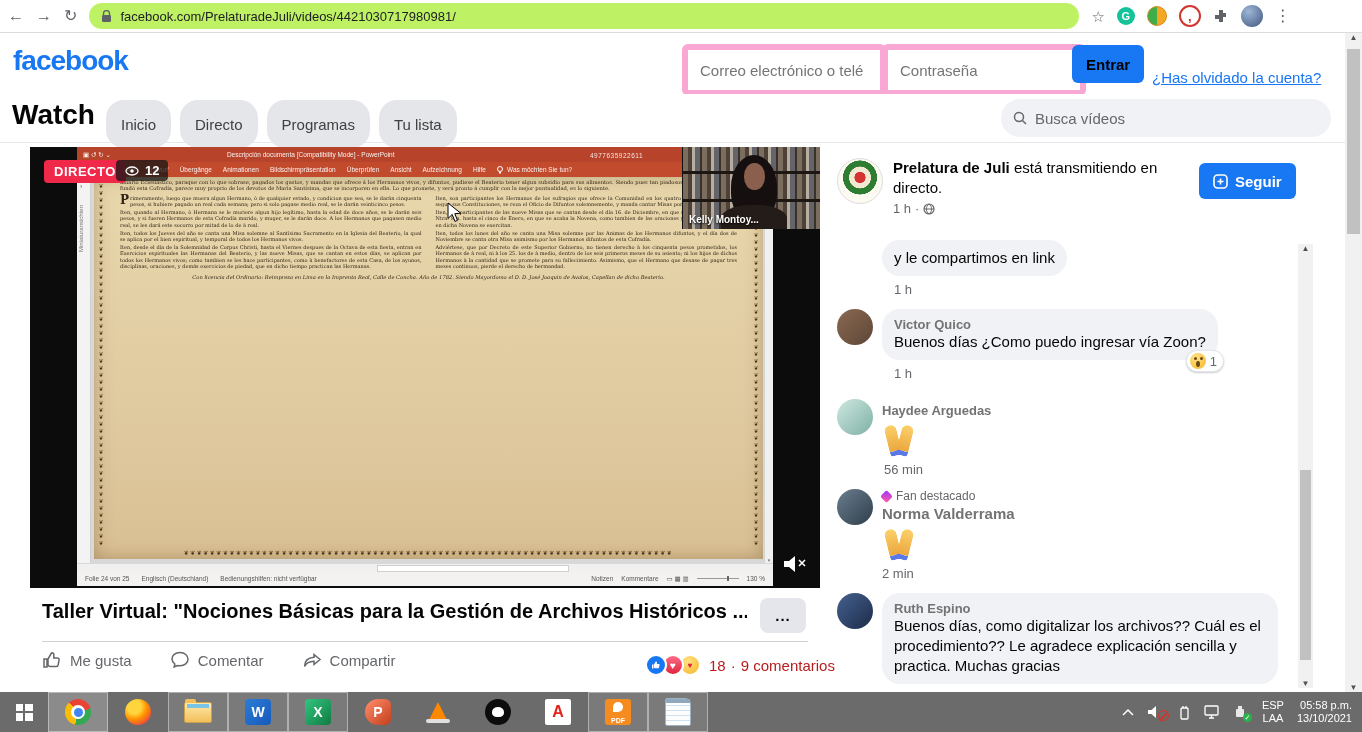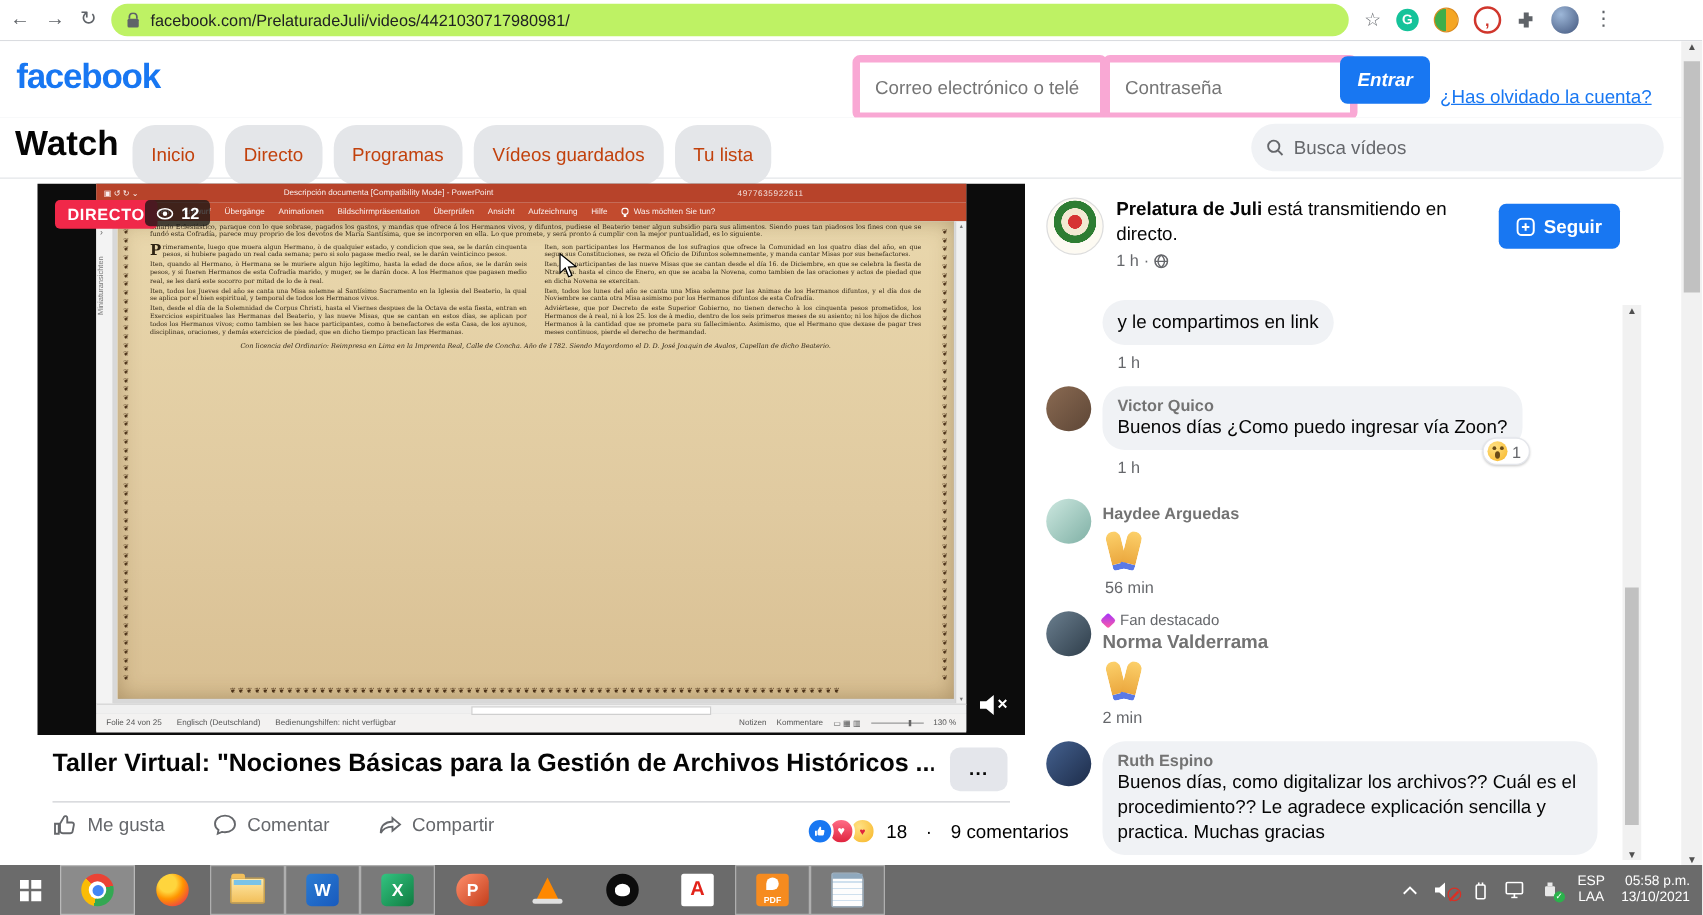--- a/index.html
+++ b/index.html
@@ -7,27 +7,27 @@
   
   #browser-bar{position:absolute;top:0;left:0;width:1362px;height:33px;background:#fff;border-bottom:1px solid #dadce0;display:flex;align-items:center;box-sizing:border-box;padding:0 8px;gap:12px;}
   .nav-glyph{font-size:16px;color:#5f6368;line-height:1;}
   .addr{display:flex;align-items:center;gap:8px;background:#bef264;border-radius:14px;height:26px;padding:0 12px;width:990px;box-sizing:border-box;}
   .addr-url{font-size:13px;color:#202124;white-space:nowrap;overflow:hidden;}
   .ext{width:18px;height:18px;border-radius:50%;display:flex;align-items:center;justify-content:center;font-size:11px;font-weight:bold;}
   
   #fb-header{position:absolute;top:33px;left:0;width:1362px;height:61px;background:#fff;border-bottom:1px solid #e4e6e9;}
   #fb-logo{position:absolute;left:13px;top:12px;font-size:28px;font-weight:bold;color:#1877f2;letter-spacing:-1px;}
   .login-input{position:absolute;top:11px;height:40px;width:168px;border:6px solid #f9a8d4;border-radius:6px;padding:0 12px;font-size:15px;color:#606770;font-family:"Liberation Sans",sans-serif;box-sizing:content-box;}
-  #btn-entrar{position:absolute;left:1072px;top:12px;height:38px;padding:0 14px;background:#1877f2;border:none;border-radius:6px;color:#ffffff;font-size:15px;font-weight:bold;font-family:"Liberation Sans",sans-serif;font-style:italic;}
+  #btn-entrar{position:absolute;left:1072px;top:12px;height:38px;padding:0 14px;background:#1877f2;border:none;border-radius:6px;color:#000000;font-size:15px;font-weight:bold;font-family:"Liberation Sans",sans-serif;}
   #forgot{position:absolute;left:1152px;top:36px;font-size:15px;color:#1877f2;}
   
   #watch-nav{position:absolute;top:94px;left:0;width:1362px;height:48px;background:#fff;border-bottom:1px solid #e4e6e9;}
   #watch-brand{position:absolute;left:12px;top:5px;font-size:28px;font-weight:800;color:#050505;}
   #pills{position:absolute;left:106px;top:6px;display:flex;gap:9px;}
-  .pill{background:#e4e6e9;border-radius:18px;height:48px;display:flex;align-items:center;padding:0 15px;font-size:15px;color:#c2410c;white-space:nowrap;}
+  .pill{background:#e4e6e9;border-radius:18px;height:48px;display:flex;align-items:center;padding:0 15px;font-size:15px;color:#404040;white-space:nowrap;}
   #search-pill{position:absolute;left:1001px;top:5px;width:330px;height:38px;background:#f0f2f5;border-radius:19px;display:flex;align-items:center;gap:8px;padding:0 12px;box-sizing:border-box;}
   #search-pill span{font-size:15px;color:#65676b;}
   
   #player{position:absolute;left:30px;top:147px;width:790px;height:441px;background:#0c0c0c;}
   #ppt{position:absolute;left:47px;top:0;width:696px;height:438px;background:#d8d8d8;}
   #ppt-titlebar{height:15px;background:#b7432a;display:flex;align-items:center;gap:6px;padding:0 6px;color:rgba(255,255,255,.92);font-size:6.5px;white-space:nowrap;}
   #ppt-tabs{height:15px;background:#c24b2e;display:flex;align-items:center;gap:11px;padding:0 10px;color:rgba(255,255,255,.92);font-size:6.5px;white-space:nowrap;}
   #ppt-body{position:relative;height:386px;background:#d8d8d8;overflow:hidden;}
   #thumbstrip{position:absolute;left:0;top:0;width:13px;height:100%;background:#f3f3f3;border-right:1px solid #cfcfcf;}
   #thumbstrip .vlabel{position:absolute;top:28px;left:1px;writing-mode:vertical-rl;transform:rotate(180deg);font-size:6px;color:#777;}
@@ -67,21 +67,21 @@
   #more-btn{position:absolute;left:760px;top:598px;width:46px;height:35px;background:#e4e6eb;border-radius:8px;border:none;font-size:15px;font-weight:bold;color:#050505;letter-spacing:1px;}
   #info-divider{position:absolute;left:42px;top:641px;width:766px;height:1px;background:#ced0d4;}
   #actions{position:absolute;left:42px;top:650px;display:flex;gap:38px;}
   .action{display:flex;align-items:center;gap:8px;font-size:15px;font-weight:400;color:#65676b;}
   #rxn-row{position:absolute;left:645px;top:654px;display:flex;align-items:center;}
   .rxn{width:18px;height:18px;border-radius:50%;border:2px solid #fff;display:flex;align-items:center;justify-content:center;box-sizing:content-box;}
   .rxn+.rxn{margin-left:-5px;}
   .rxn-like{background:#1877f2;z-index:3;}
   .rxn-love{background:linear-gradient(#ff6c86,#e0243e);z-index:2;color:#fff;font-size:10px;}
   .rxn-care{background:radial-gradient(circle at 35% 30%,#ffe184,#f7b525);z-index:1;color:#e0243e;font-size:8px;}
-  #rxn-text{margin-left:8px;font-size:15px;color:#000000;display:flex;gap:15px;}
+  #rxn-text{margin-left:8px;font-size:15px;color:#b91c1c;display:flex;gap:5px;}
   
   #sb-header{position:absolute;left:837px;top:158px;display:flex;gap:10px;width:350px;}
   #sb-avatar{width:44px;height:44px;border-radius:50%;flex:none;border:1px solid #ddd;background:radial-gradient(circle at 50% 42%,#d63333 0 16%,#f3e9d2 17% 32%,#2e7d32 33% 50%,#fdfaf2 51%);}
   #sb-title{font-size:15px;line-height:20px;color:#050505;width:296px;}
   #sb-meta{font-size:13px;color:#65676b;margin-top:3px;display:flex;align-items:center;gap:4px;}
   #follow-btn{position:absolute;left:1199px;top:163px;height:36px;padding:0 14px;background:#1877f2;border:none;border-radius:6px;color:#fff;font-size:15px;font-weight:bold;display:flex;align-items:center;gap:7px;font-family:"Liberation Sans",sans-serif;}
   #comments{position:absolute;left:837px;top:240px;width:455px;}
   .crow{display:flex;gap:9px;}
   .cavatar{width:36px;height:36px;border-radius:50%;flex:none;}
   .cspacer{width:36px;flex:none;}
@@ -166,21 +166,20 @@
     <button id="btn-entrar">Entrar</button>
     <a id="forgot" href="#">¿Has olvidado la cuenta?</a>
   </div>
 
   <div id="watch-nav">
     <div id="watch-brand">Watch</div>
     <div id="pills">
       <div class="pill">Inicio</div>
       <div class="pill">Directo</div>
       <div class="pill">Programas</div>
-      <div class="pill">Vídeos guardados</div>
       <div class="pill">Tu lista</div>
     </div>
     <div id="search-pill">
       <svg width="14" height="14" viewBox="0 0 14 14">
           <circle cx="6" cy="6" r="4.5" fill="none" stroke="#65676b" stroke-width="1.5"></circle>
           <path d="M9.5 9.5L13 13" stroke="#65676b" stroke-width="1.5"></path>
         </svg>
       <span>Busca vídeos</span>
     </div>
   </div>
@@ -255,20 +254,29 @@
           <span>Kommentare</span>
           <span>▭ ▦ ▥</span>
           <span class="zoomline">
               <i></i>
             </span>
           <span>130 %</span>
         </span>
       </div>
     </div>
 
+    <div id="webcam">
+      <div class="books"></div>
+      <div class="shelf" style="top:24px;"></div>
+      <div class="shelf" style="top:52px;"></div>
+      <div class="hair"></div>
+      <div class="face"></div>
+      <div class="body"></div>
+      <div class="name">Kelly Montoy...</div>
+    </div>
 
     <div id="badge-directo">DIRECTO</div>
     <div id="badge-eye">
       <svg width="14" height="10" viewBox="0 0 14 10">
           <ellipse cx="7" cy="5" rx="6" ry="4" fill="none" stroke="#fff" stroke-width="1.3"></ellipse>
           <circle cx="7" cy="5" r="1.8" fill="#fff"></circle>
         </svg>
       <span>12</span>
     </div>
     <div id="stream-id">4977635922611</div>

